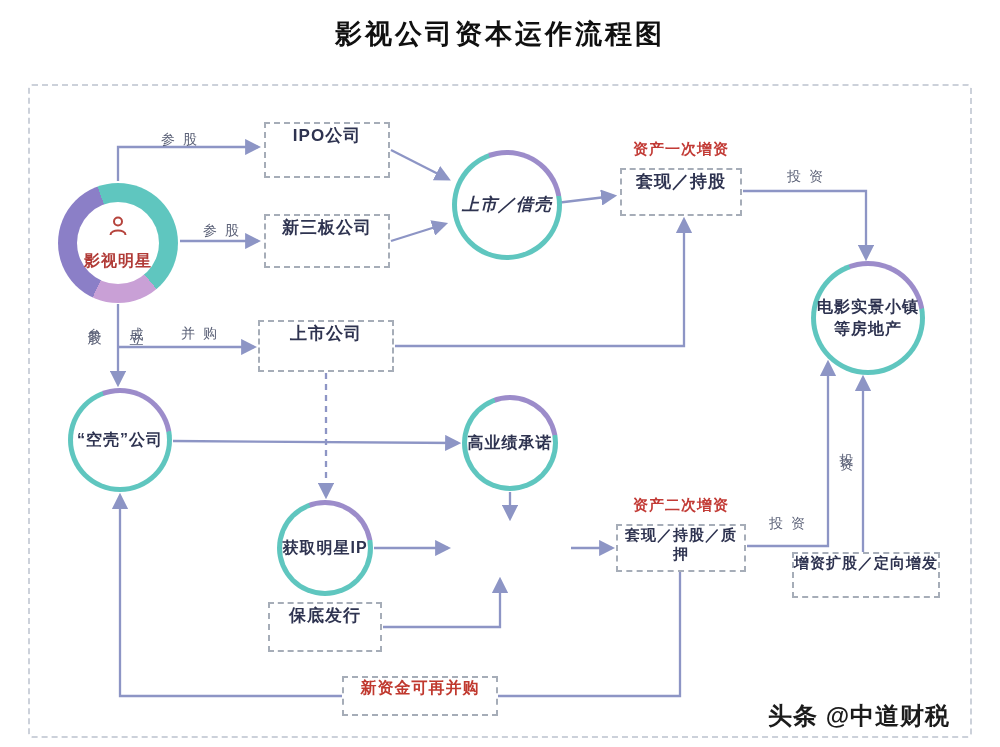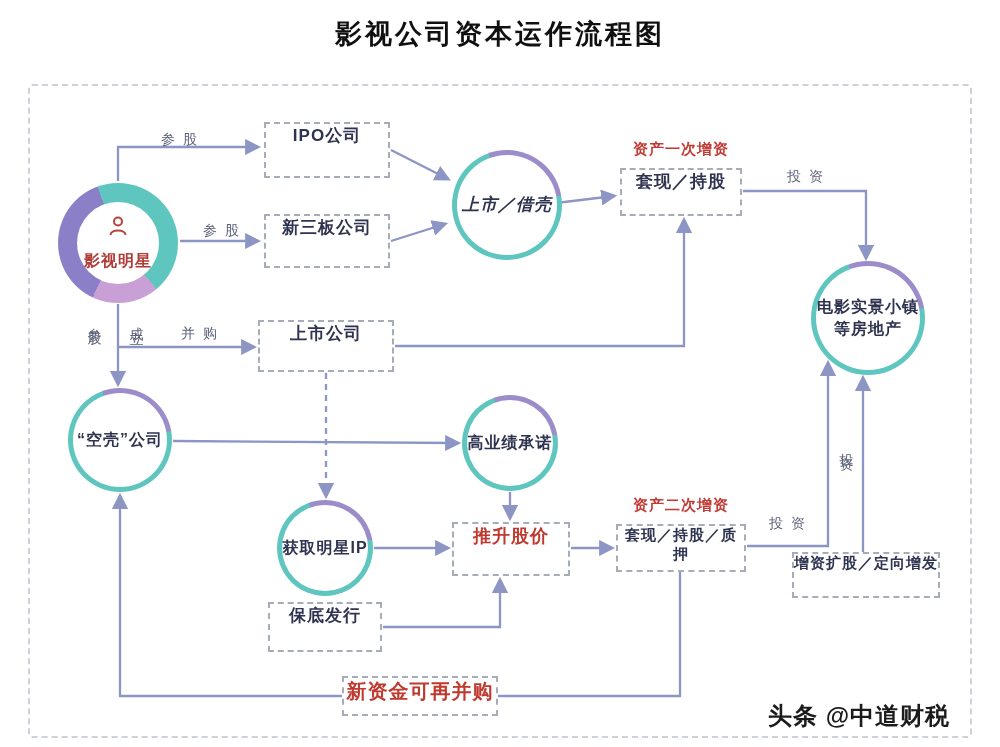--- a/index.html
+++ b/index.html
@@ -21,21 +21,21 @@
   .dbox.red{color:#c0392f;}
 
   .n-ipo{left:264px;top:122px;width:126px;height:56px;}
   .n-neeq{left:264px;top:214px;width:126px;height:54px;}
   .n-listedco{left:258px;top:320px;width:136px;height:52px;}
   .n-cash1{left:620px;top:168px;width:122px;height:48px;}
   .n-push{left:452px;top:522px;width:118px;height:54px;font-size:18px;}
   .n-cash2{left:616px;top:524px;width:130px;height:48px;font-size:15px;}
   .n-floor{left:268px;top:602px;width:114px;height:50px;}
   .n-capinc{left:792px;top:552px;width:148px;height:46px;font-size:15px;}
-  .n-newfund{left:342px;top:676px;width:156px;height:40px;font-size:20px;}
+  .n-newfund{left:342px;top:676px;width:156px;height:40px;font-size:16px;}
 
   
   .circle{position:absolute;border-radius:50%;display:flex;align-items:center;justify-content:center;
     background:conic-gradient(from 120deg,#5fc6bf 0 220deg,#9c8cca 220deg 320deg,#5fc6bf 320deg 360deg);}
   .circle::before{content:"";position:absolute;inset:5px;background:#fff;border-radius:50%;}
   .circle .ctext{position:relative;z-index:1;font-weight:bold;color:#2e3350;font-size:17px;
     text-align:center;letter-spacing:1px;line-height:1.35;}
 
   .n-listshell{left:452px;top:150px;width:110px;height:110px;font-style:italic;}
   .n-estate{left:811px;top:261px;width:114px;height:114px;}
@@ -127,23 +127,20 @@
   </div>
   <div class="dbox n-neeq">
     <span>新三板公司</span>
   </div>
   <div class="dbox n-listedco">
     <span>上市公司</span>
   </div>
   <div class="dbox n-cash1">
     <span>套现／持股</span>
   </div>
-  <div class="dbox n-push red">
-    <span>推升股价</span>
-  </div>
   <div class="dbox n-cash2">
     <span>套现／持股／质押</span>
   </div>
   <div class="dbox n-floor">
     <span>保底发行</span>
   </div>
   <div class="dbox n-capinc">
     <span>增资扩股／定向增发</span>
   </div>
   <div class="dbox n-newfund red">

